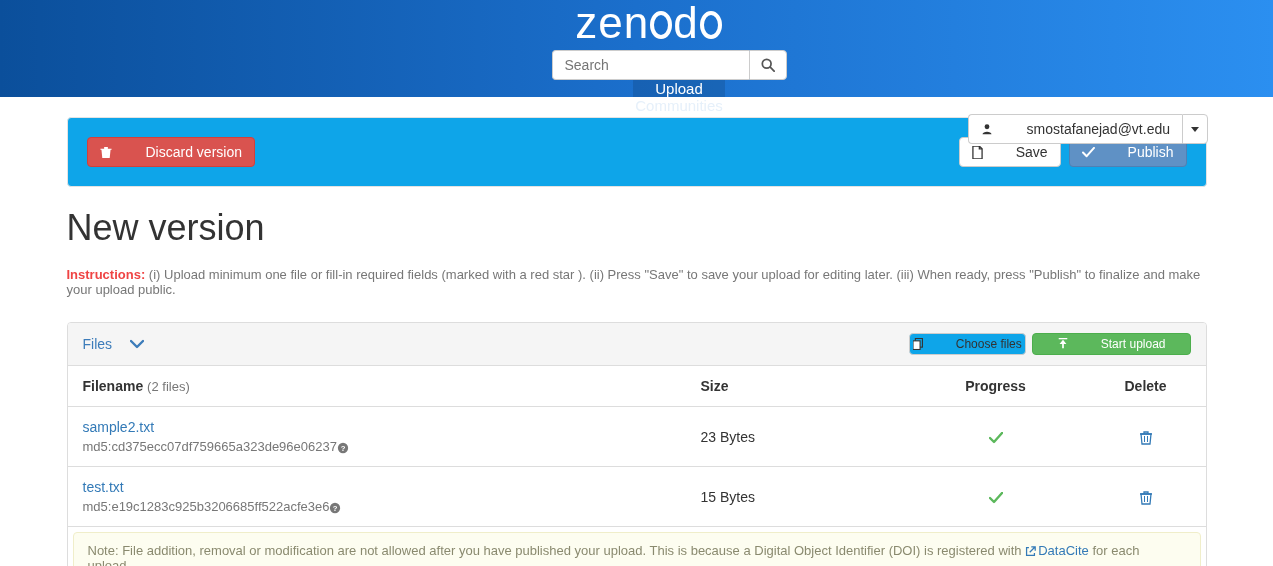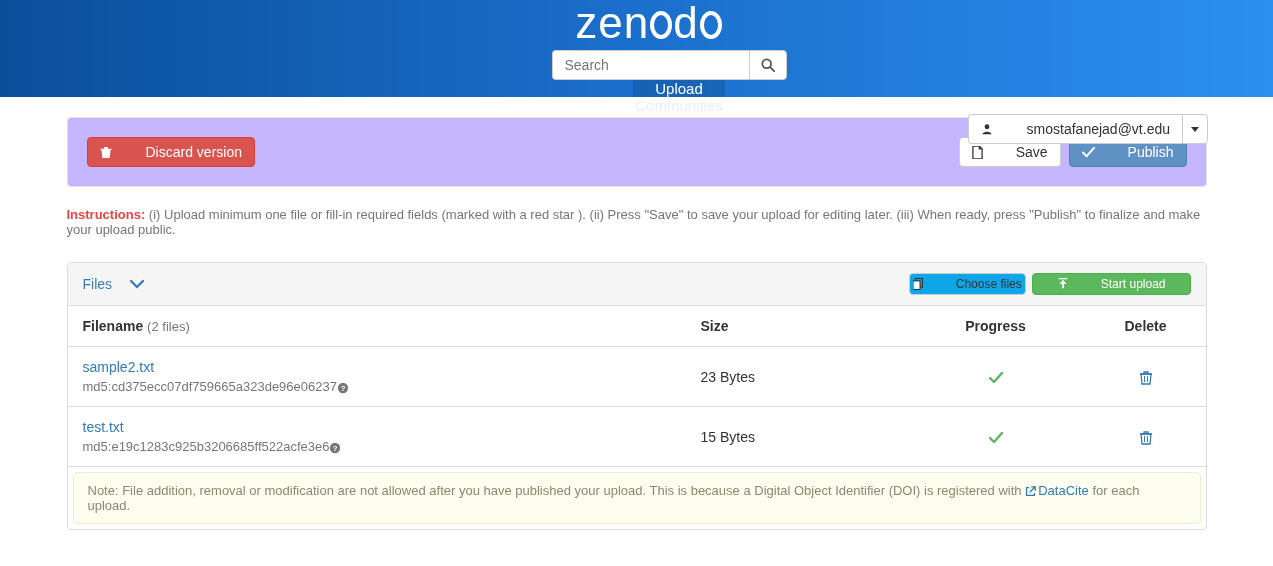--- a/index.html
+++ b/index.html
@@ -94,21 +94,21 @@
   }
   .btn-group { display: flex; }
   .btn-group .btn:first-child { border-radius: 4px 0 0 4px; border-right: none; }
   .btn-group .btn:last-child { border-radius: 0 4px 4px 0; padding: 6px 8px; }
   .container {
     width: 1140px;
     margin: 0 auto;
     padding-top: 20px;
   }
   .well {
-    background: #c4b5fd;
+    background: #0ea5e9;
     border: 1px solid #e3e3e3;
     border-radius: 4px;
     padding: 19px;
     display: flex;
     align-items: center;
     margin-bottom: 20px;
   }
   .btn-danger { background: #d9534f; border-color: #d43f3a; color: #fff; }
   .btn-primary { background: #5f91c5; border-color: #4f80b4; color: #fff; }
   .btn-success { background: #5cb85c; border-color: #4cae4c; color: #fff; font-size: 12px; padding: 3px 24px; }
@@ -235,20 +235,21 @@
       </button>
       <button class="btn btn-primary">
         <svg class="icon-svg" width="13" height="11" viewBox="0 0 14 12" style="margin-right:5px">
             <path d="M1 6 L5 10 L13 1" fill="none" stroke="#fff" stroke-width="2.2" stroke-linecap="round" stroke-linejoin="round"></path>
           </svg>
         <span>Publish</span>
       </button>
     </div>
   </div>
 
+  <h1>New version</h1>
   <p class="instructions">
     <b>Instructions:</b>
     <span>(i) Upload minimum one file or fill-in required fields (marked with a red star ). (ii) Press "Save" to save your upload for editing later. (iii) When ready, press "Publish" to finalize and make your upload public.</span>
   </p>
 
   <div class="panel">
     <div class="panel-heading">
       <span class="collapse-link">
         <span>Files</span>
         <svg class="icon-svg chevron-down" width="14" height="10" viewBox="0 0 14 10">

